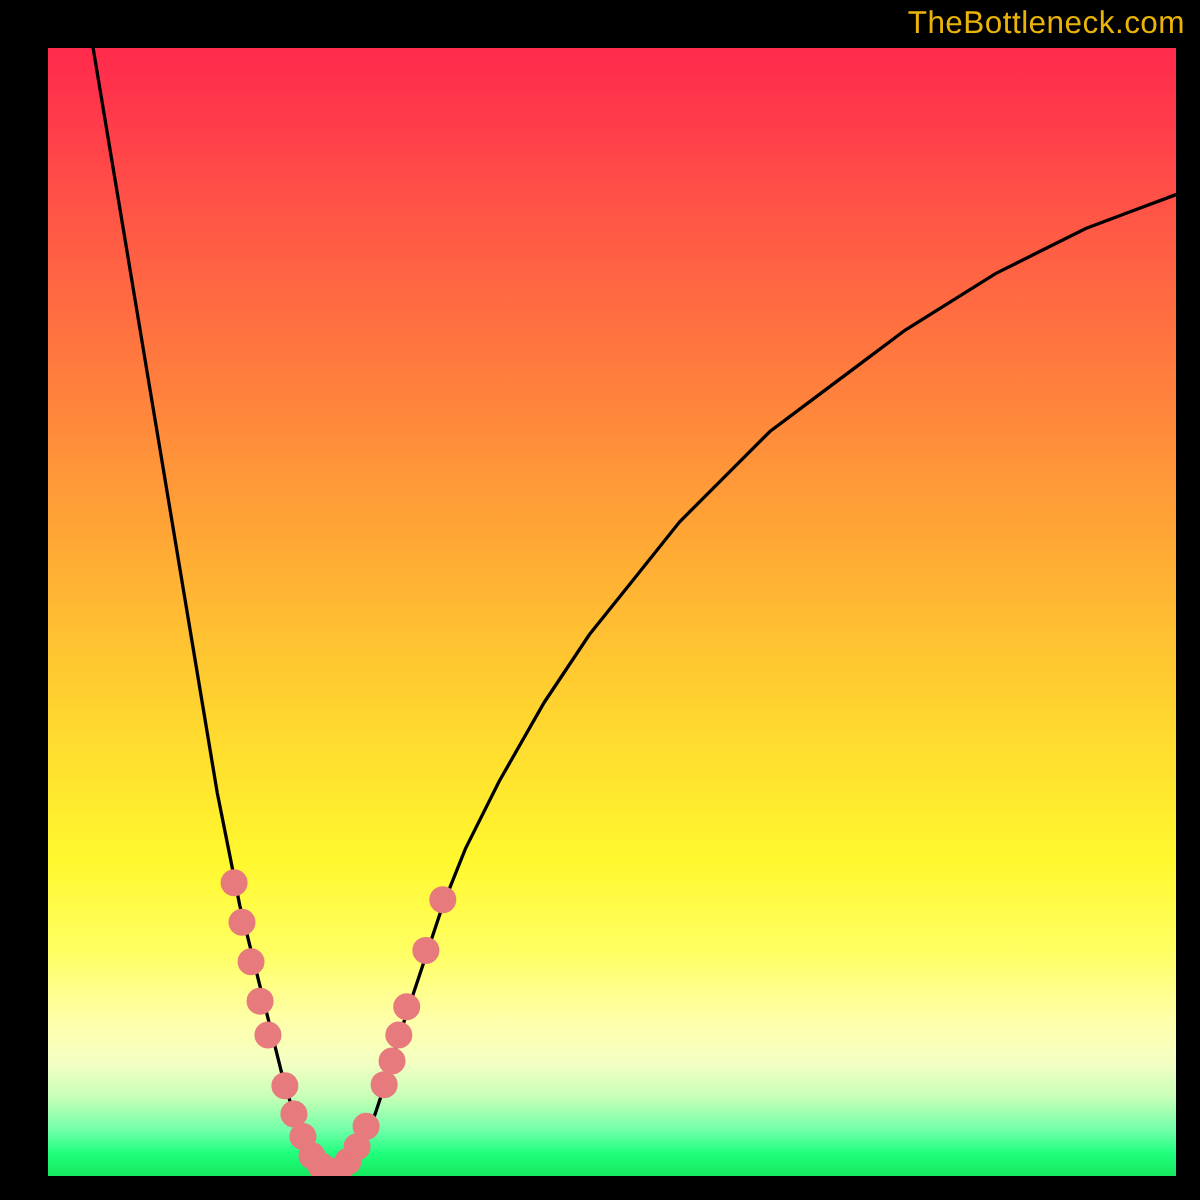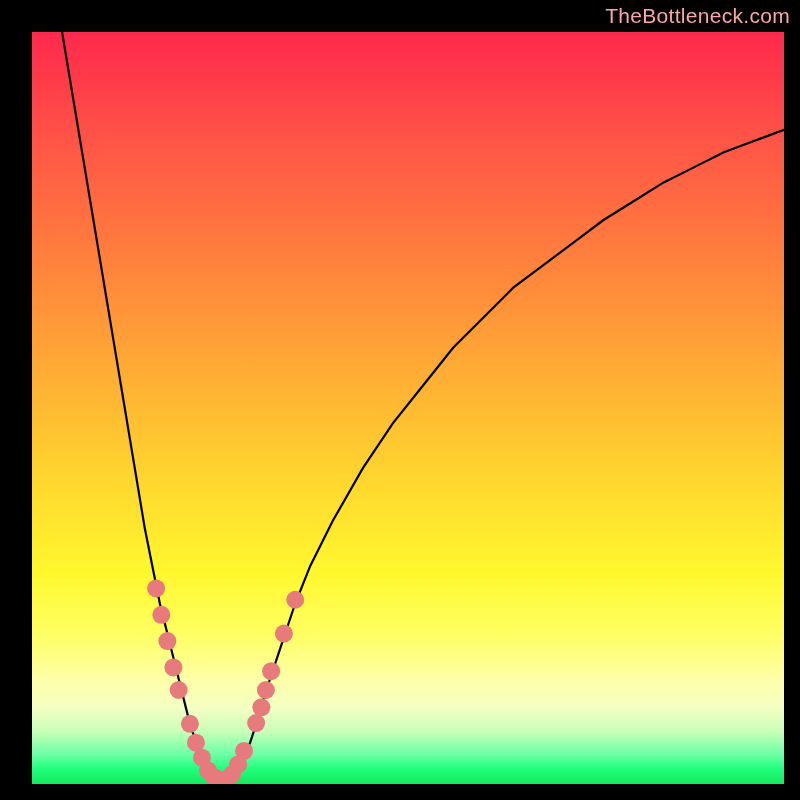--- a/index.html
+++ b/index.html
@@ -55,21 +55,21 @@
     position: absolute;
     left: 0;
     top: 0;
     width: 100%;
     height: 100%;
   }
   .watermark {
     position: absolute;
     top: 4px;
     right: 10px;
-    color: #fca5a5;
+    color: #eab308;
     font-size: 21px;
     font-weight: 500;
     letter-spacing: 0.3px;
     user-select: none;
   }
 </style>
 </head>
 <body>
 
 <div class="frame">

